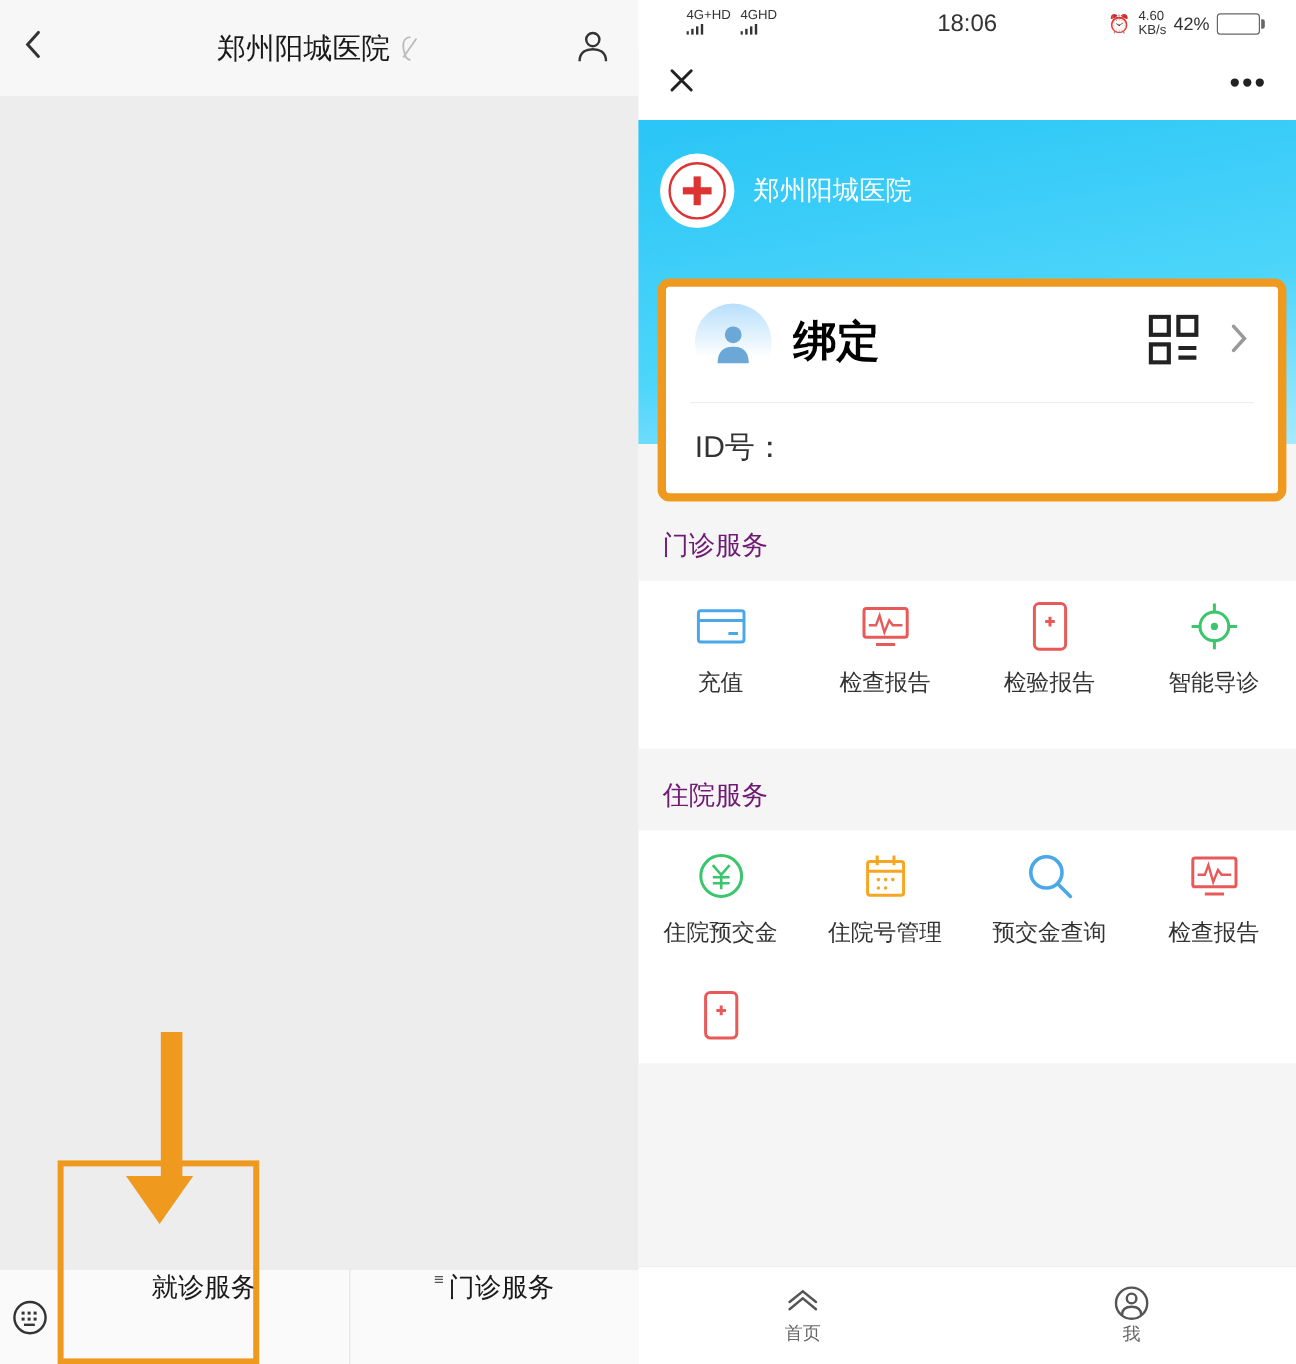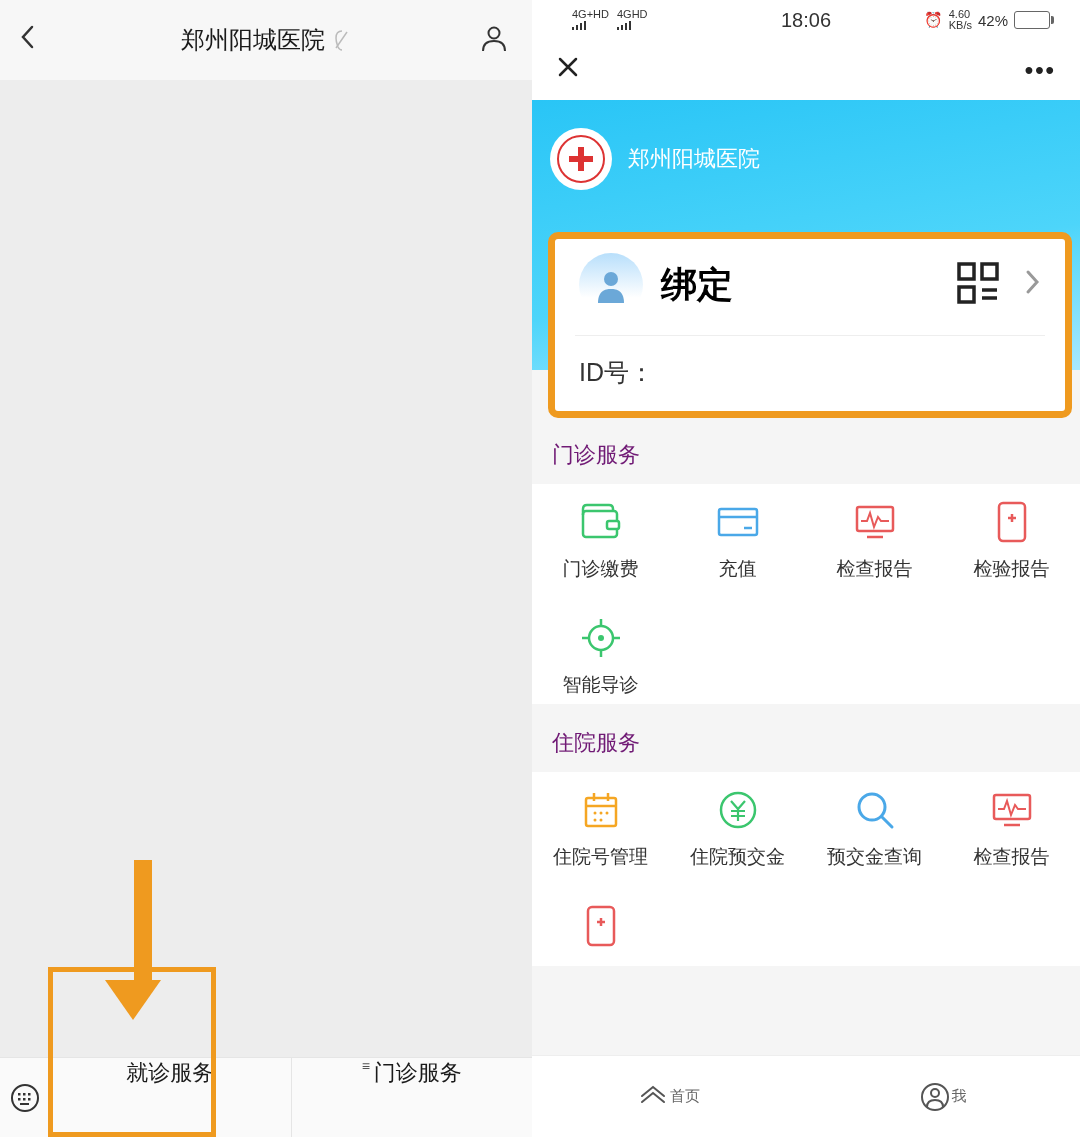--- a/index.html
+++ b/index.html
@@ -50,21 +50,21 @@
 .card-hr { height: 1px; background: #eee; margin: 0 20px; }
 .card-bot { padding: 20px 24px 22px; font-size: 25px; color: #333; }
 .sec-title { padding: 78px 20px 14px; font-size: 22px; color: #701a75; background: #f5f5f5; }
 .sec-title.first { padding-top: 74px; margin-top: -4px; }
 .sec-title.nopad { padding-top: 24px; }
 .grid { background: #fff; display: grid; grid-template-columns: repeat(4, 1fr); padding: 18px 0 6px; row-gap: 36px; }
 .gi { display: flex; flex-direction: column; align-items: center; gap: 14px; }
 .gi-lbl { font-size: 19px; color: #333; }
 .ic { width: 44px; height: 40px; display: flex; align-items: center; justify-content: center; }
 .bottom-nav { height: 82px; background: #fff; border-top: 1px solid #eee; display: flex; margin-top: auto; }
-.bn-item { flex: 1; display: flex; flex-direction: row; align-items: center; justify-content: center; gap: 2px; }
+.bn-item { flex: 1; display: flex; flex-direction: column; align-items: center; justify-content: center; gap: 2px; }
 .bn-lbl { font-size: 15px; color: #666; }
 .status-bar { position: relative; }
 .alarm { font-size: 15px; }
 .net-speed { font-size: 11px; line-height: 1; }
 </style>
 </head>
 <body>
 
 <div class="left">
   <div class="left-hdr">
@@ -198,30 +198,20 @@
       </div>
       <div class="card-hr"></div>
       <div class="card-bot">ID号：</div>
     </div>
   </div>
 
   <div class="sec-title first">门诊服务</div>
   <div class="grid">
     <div class="gi">
       <span class="ic">
-          <svg width="44" height="38" viewBox="0 0 44 38">
-            <rect x="4" y="8" width="34" height="26" rx="3" stroke="#3bc66e" stroke-width="2.5" fill="none"></rect>
-            <path d="M4 12 L4 6 Q4 2 8 2 L30 2 Q34 2 34 6 L34 8" stroke="#3bc66e" stroke-width="2.5" fill="none"></path>
-            <rect x="28" y="18" width="12" height="8" rx="2" stroke="#3bc66e" stroke-width="2.5" fill="#fff"></rect>
-          </svg>
-        </span>
-      <span class="gi-lbl">门诊缴费</span>
-    </div>
-    <div class="gi">
-      <span class="ic">
           <svg width="44" height="32" viewBox="0 0 44 32">
             <rect x="3" y="3" width="38" height="26" rx="2" stroke="#4aa8e8" stroke-width="2.5" fill="none"></rect>
             <line x1="3" y1="11" x2="41" y2="11" stroke="#4aa8e8" stroke-width="2.5"></line>
             <line x1="28" y1="22" x2="36" y2="22" stroke="#4aa8e8" stroke-width="2.5"></line>
           </svg>
         </span>
       <span class="gi-lbl">充值</span>
     </div>
     <div class="gi">
       <span class="ic">
@@ -256,48 +246,48 @@
         </span>
       <span class="gi-lbl">智能导诊</span>
     </div>
     <div></div>
       <div></div>
       <div></div>
   </div>
 
   <div class="sec-title nopad">住院服务</div>
   <div class="grid">
+    <div class="gi">
+      <span class="ic">
+          <svg width="42" height="42" viewBox="0 0 42 42">
+            <circle cx="21" cy="21" r="17" stroke="#3bc66e" stroke-width="2.5" fill="none"></circle>
+            <path d="M14 12 L21 20 L28 12 M14 22 L28 22 M14 27 L28 27 M21 20 L21 32" stroke="#3bc66e" stroke-width="2.2" fill="none"></path>
+          </svg>
+        </span>
+      <span class="gi-lbl">住院预交金</span>
+    </div>
     <div class="gi">
       <span class="ic">
           <svg width="40" height="40" viewBox="0 0 40 40">
             <rect x="5" y="8" width="30" height="28" rx="2" stroke="#f5a623" stroke-width="2.5" fill="none"></rect>
             <line x1="5" y1="16" x2="35" y2="16" stroke="#f5a623" stroke-width="2.5"></line>
             <line x1="13" y1="3" x2="13" y2="11" stroke="#f5a623" stroke-width="2.5"></line>
             <line x1="27" y1="3" x2="27" y2="11" stroke="#f5a623" stroke-width="2.5"></line>
             <circle cx="14" cy="23" r="1.5" fill="#f5a623"></circle>
             <circle cx="20" cy="23" r="1.5" fill="#f5a623"></circle>
             <circle cx="26" cy="23" r="1.5" fill="#f5a623"></circle>
             <circle cx="14" cy="30" r="1.5" fill="#f5a623"></circle>
             <circle cx="20" cy="30" r="1.5" fill="#f5a623"></circle>
           </svg>
         </span>
       <span class="gi-lbl">住院号管理</span>
     </div>
     <div class="gi">
       <span class="ic">
           <svg width="42" height="42" viewBox="0 0 42 42">
-            <circle cx="21" cy="21" r="17" stroke="#3bc66e" stroke-width="2.5" fill="none"></circle>
-            <path d="M14 12 L21 20 L28 12 M14 22 L28 22 M14 27 L28 27 M21 20 L21 32" stroke="#3bc66e" stroke-width="2.2" fill="none"></path>
-          </svg>
-        </span>
-      <span class="gi-lbl">住院预交金</span>
-    </div>
-    <div class="gi">
-      <span class="ic">
-          <svg width="42" height="42" viewBox="0 0 42 42">
             <circle cx="18" cy="18" r="13" stroke="#4aa8e8" stroke-width="3" fill="none"></circle>
             <line x1="28" y1="28" x2="38" y2="38" stroke="#4aa8e8" stroke-width="3" stroke-linecap="round"></line>
           </svg>
         </span>
       <span class="gi-lbl">预交金查询</span>
     </div>
     <div class="gi">
       <span class="ic">
           <svg width="44" height="38" viewBox="0 0 44 38">
             <rect x="4" y="4" width="36" height="24" rx="2" stroke="#e85a5a" stroke-width="2.5" fill="none"></rect>

